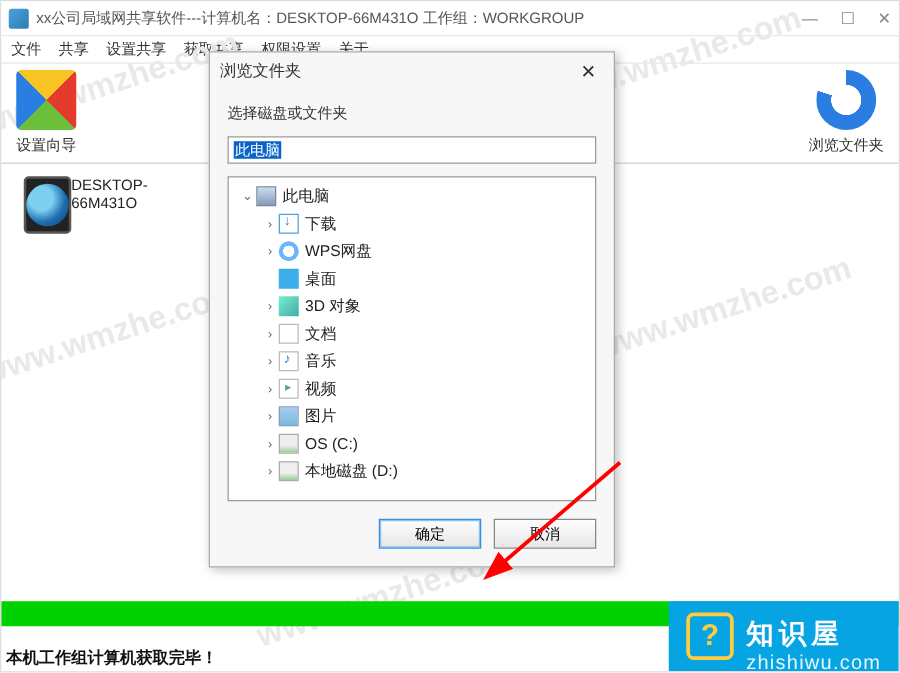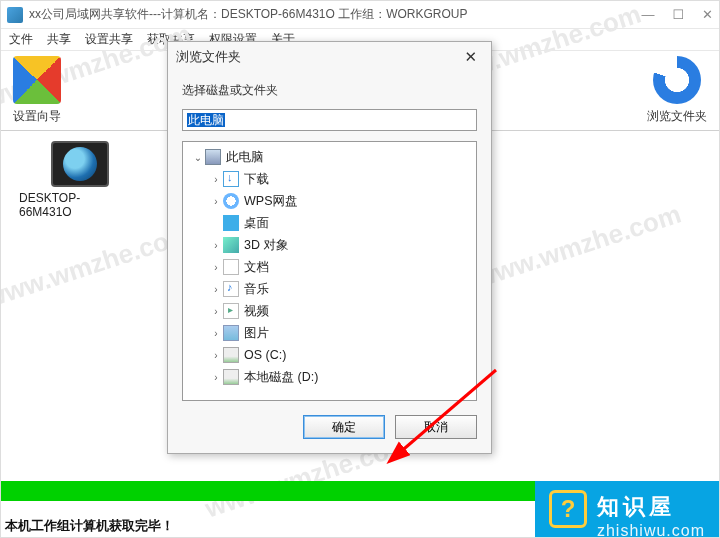--- a/index.html
+++ b/index.html
@@ -17,21 +17,21 @@
 .toolbar { height: 80px; display: flex; align-items: center; padding: 6px 12px; gap: 26px; border-bottom: 1px solid #d0d0d0; }
 .tool { display: flex; flex-direction: column; align-items: center; font-size: 12px; color: #333; cursor: pointer; }
 .tool .big-icon { width: 48px; height: 48px; margin-bottom: 4px; position: relative; }
 .flag { background: conic-gradient(from 45deg,#e53b2c 0 25%,#6bbf3b 0 50%,#2a7de1 0 75%,#f7c325 0 100%); border-radius: 4px; }
 .globe { background: radial-gradient(circle at 35% 35%, #7dd0f0 0 30%, #1e6fb0 60%, #0a3b66); border-radius: 50%; box-shadow: inset -4px -4px 8px rgba(0,0,0,.3); }
 .refresh { background: radial-gradient(circle,#fff 35%,transparent 36%), conic-gradient(#2a7de1 0 80%, transparent 0); border-radius: 50%; position: relative; }
 .refresh::after { content:""; position:absolute; right:2px; top:6px; border:6px solid transparent; border-left-color:#2a7de1; }
 .tool-spacer { flex: 1; }
 
 .desktop-area { padding: 10px 18px; }
-.desk-item { display:inline-flex; flex-direction:column; align-items:flex-end; font-size:12px; color:#222; width:90px; }
+.desk-item { display:inline-flex; flex-direction:row; align-items:flex-start; font-size:12px; color:#222; width:90px; }
 .desk-item .monitor { width:58px; height:46px; background:#222; border:2px solid #555; border-radius:4px; position:relative; margin-bottom:4px; display:flex; align-items:center; justify-content:center; }
 .desk-item .monitor .mini-globe { width:34px; height:34px; background: radial-gradient(circle at 35% 35%, #7dd0f0 0 30%, #1e6fb0 60%, #0a3b66); border-radius:50%; }
 
 .statusbar-green { position:absolute; left:0; right:0; top:480px; height:20px; background:#00d100; }
 .statusbar-text { position:absolute; left:4px; top:516px; font-size:13px; font-weight:bold; color:#111; }
 
 
 .dialog { position:absolute; left:166px; top:40px; width:325px; background:#f7f7f7; border:1px solid #aaa; box-shadow:2px 2px 8px rgba(0,0,0,.25); }
 .dialog-title { height:30px; display:flex; align-items:center; padding:0 8px; font-size:13px; color:#333; }
 .dialog-title .dlg-close { margin-left:auto; font-size:15px; color:#333; cursor:pointer; padding:2px 6px; }

